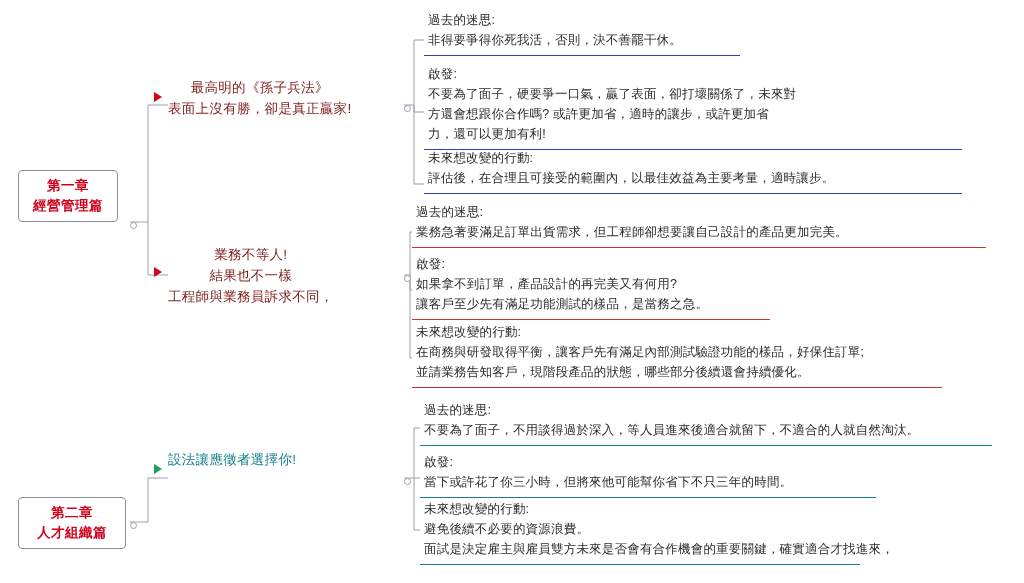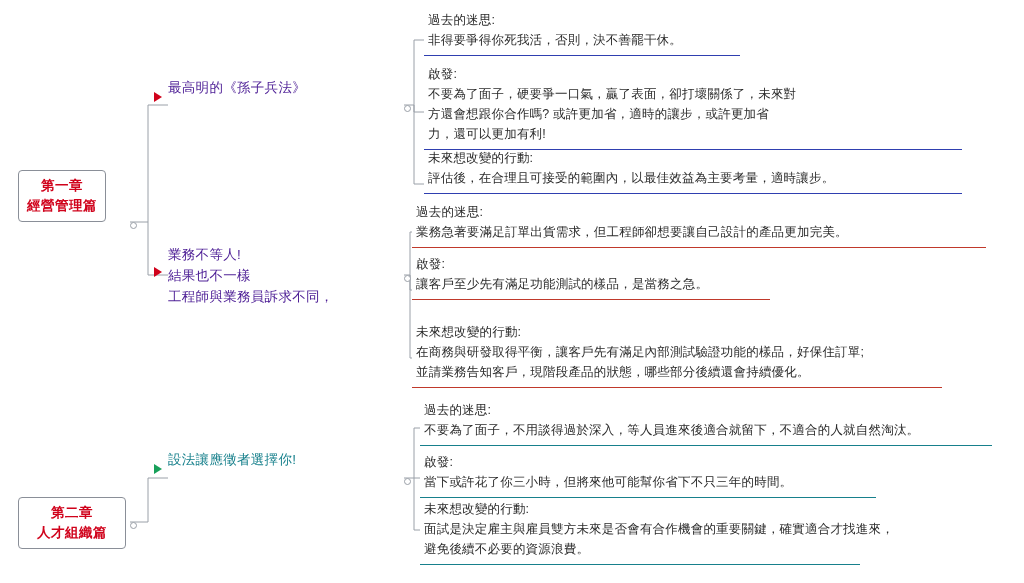--- a/index.html
+++ b/index.html
@@ -39,32 +39,32 @@
     padding: 5px 8px 6px 8px;
     text-align: center;
     font-size: 13.5px;
     font-weight: bold;
     line-height: 1.45;
     letter-spacing: 0.5px;
     color: #d0021b;
     white-space: nowrap;
   }
   .chapter .l2 { display: block; }
-  .chapter-1 { left: 18px; top: 170px; width: 88px; }
+  .chapter-1 { left: 18px; top: 170px; width: 100px; }
   .chapter-2 { left: 18px; top: 497px; width: 108px; }
 
   
   .topic {
     font-size: 13.5px;
     line-height: 1.55;
     letter-spacing: 0.3px;
     white-space: nowrap;
   }
   .topic .line { display: block; }
-  .topic-red { color: #4c1d95; }
+  .topic-red { color: #7f1d1d; text-align: center; }
   .topic-teal { color: #17808c; }
 
   .bullet {
     position: absolute;
     width: 0; height: 0;
     border-style: solid;
   }
   .bullet-red {
     border-width: 5px 0 5px 8px;
     border-color: transparent transparent transparent #d0021b;
@@ -157,20 +157,21 @@
   </div>
 
   <div class="node chapter chapter-2">
     <span class="l2">第二章</span>
     <span class="l2">人才組織篇</span>
   </div>
 
   <div class="node topic topic-red topic-1">
     <span class="bullet bullet-red"></span>
     <span class="line">最高明的《孫子兵法》</span>
+    <span class="line">表面上沒有勝，卻是真正贏家!</span>
   </div>
 
   <div class="node topic topic-red topic-2">
     <span class="bullet bullet-red"></span>
     <span class="line">業務不等人!</span>
     <span class="line">結果也不一樣</span>
     <span class="line">工程師與業務員訴求不同，</span>
   </div>
 
   <div class="node topic topic-teal topic-3">
@@ -204,20 +205,21 @@
   <div class="node detail u-red d4">
     <span class="head">過去的迷思:</span>
     <span class="body">
       <span>業務急著要滿足訂單出貨需求，但工程師卻想要讓自己設計的產品更加完美。</span>
     </span>
   </div>
 
   <div class="node detail u-red d5">
     <span class="head">啟發:</span>
     <span class="body">
+      <span>如果拿不到訂單，產品設計的再完美又有何用?</span>
       <span>讓客戶至少先有滿足功能測試的樣品，是當務之急。</span>
     </span>
   </div>
 
   <div class="node detail u-red d6">
     <span class="head">未來想改變的行動:</span>
     <span class="body">
       <span>在商務與研發取得平衡，讓客戶先有滿足內部測試驗證功能的樣品，好保住訂單;</span>
       <span>並請業務告知客戶，現階段產品的狀態，哪些部分後續還會持續優化。</span>
     </span>
@@ -233,18 +235,18 @@
   <div class="node detail u-teal d8">
     <span class="head">啟發:</span>
     <span class="body">
       <span>當下或許花了你三小時，但將來他可能幫你省下不只三年的時間。</span>
     </span>
   </div>
 
   <div class="node detail u-teal d9">
     <span class="head">未來想改變的行動:</span>
     <span class="body">
+      <span>避免後續不必要的資源浪費。</span>
       <span>面試是決定雇主與雇員雙方未來是否會有合作機會的重要關鍵，確實適合才找進來，</span>
-      <span>避免後續不必要的資源浪費。</span>
     </span>
   </div>
 
 </div>
 
 </body></html>

